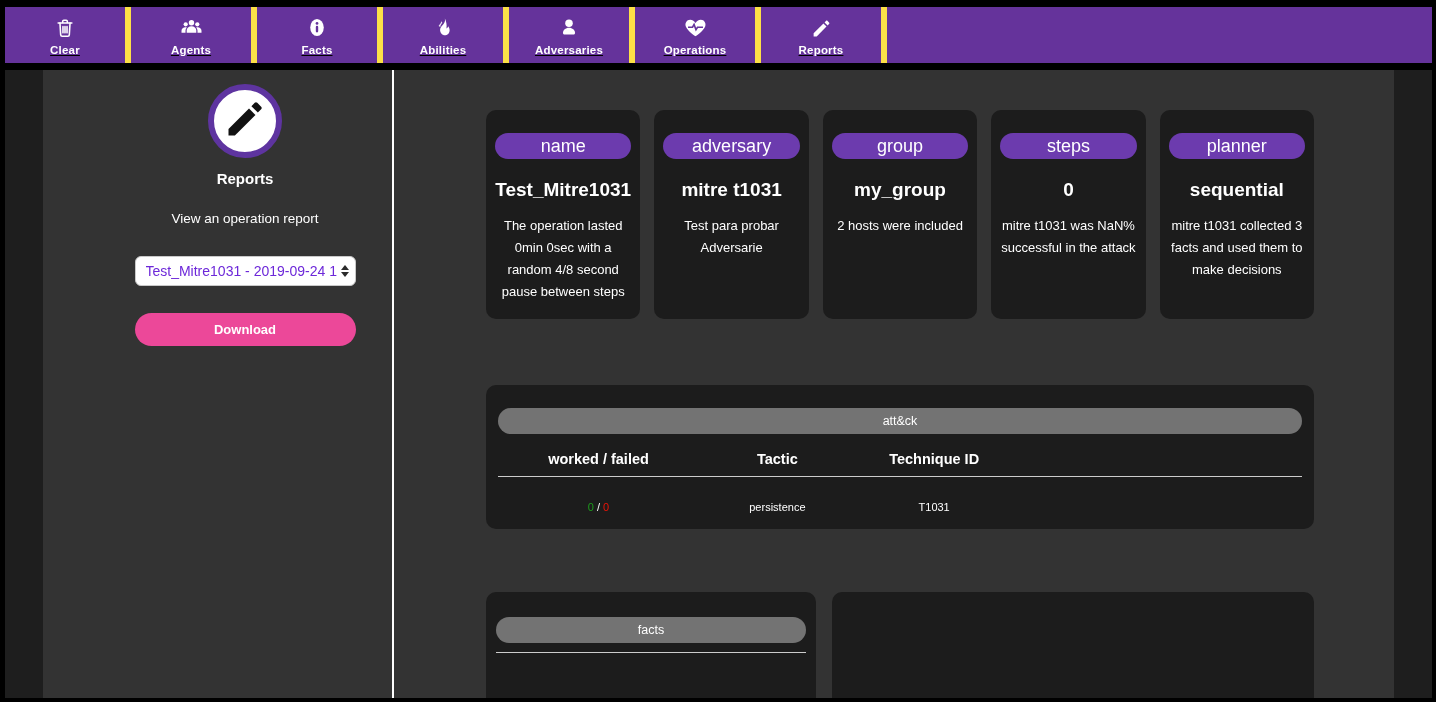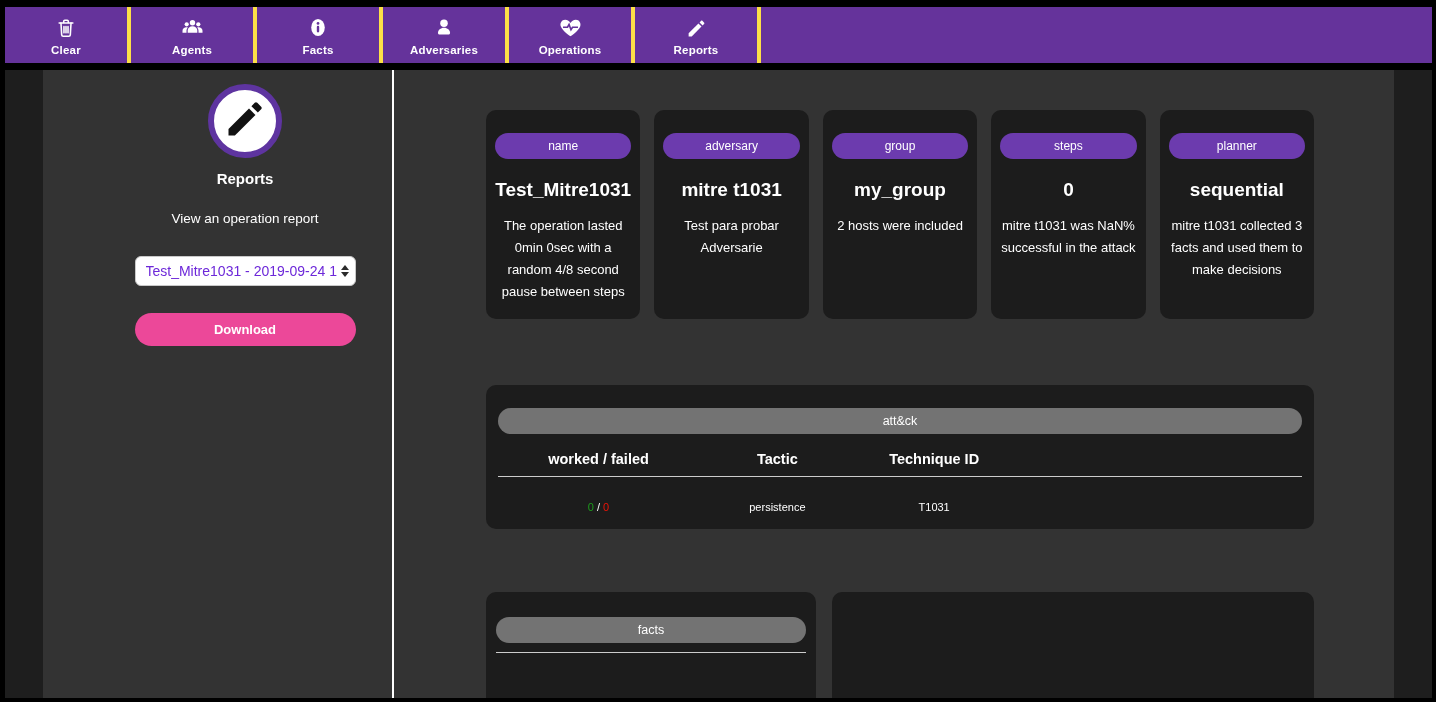--- a/index.html
+++ b/index.html
@@ -2,23 +2,23 @@
 <html><head>
 <meta charset="utf-8">
 <style>
   * { margin:0; padding:0; box-sizing:border-box; }
   html,body { width:1436px; height:702px; background:#000; overflow:hidden;
               font-family:"Liberation Sans", sans-serif; }
 
   
   .navbar { position:absolute; left:5px; top:7px; width:1427px; height:56px;
             background:#65339B; display:flex; }
-  .tab { width:126px; height:100%; border-right:4px solid #fde047;
+  .tab { width:126px; height:100%; border-right:6px solid #fde047;
          display:flex; flex-direction:column; align-items:center;
-         justify-content:center; gap:5px; cursor:pointer; }
+         justify-content:center; gap:5px; cursor:pointer;text-decoration:underline; }
   .tab-icon { height:24px; display:flex; align-items:flex-end; justify-content:center; }
   .tab-label { color:#fff; font-size:11.5px; font-weight:600; letter-spacing:.2px; }
 
   
   .page { position:absolute; left:5px; top:70px; width:1427px; height:628px;
           background:#1E1E1E; overflow:hidden; }
   .container { position:absolute; left:38px; top:0; width:1351px; height:100%;
                background:#333333; display:flex; }
 
   
@@ -44,21 +44,21 @@
                   border-radius:17px; background:#ec4899; color:#fff;
                   font-size:13px; font-weight:bold; cursor:pointer; display:block;
                   font-family:"Liberation Sans", sans-serif; }
 
   
   .main { flex:1; padding:40px 80px 0 92px; }
   .stat-cards { display:flex; gap:14px; }
   .stat-card { flex:1; height:209px; background:#1C1C1C; border-radius:10px;
                padding:23px 9px 0; text-align:center; }
   .badge { height:26px; line-height:26px; border-radius:14px; background:#6C3BAE;
-           color:#fff; font-size:12px; }
+           color:#fff; font-size:18px; }
   .card-heading { margin-top:20px; color:#fff; font-size:19px; font-weight:bold; }
   .card-desc { margin-top:14px; color:#fff; font-size:13px; line-height:22px; }
 
   .attack-card { margin-top:66px; background:#1C1C1C; border-radius:10px;
                  padding:23px 12px 16px; }
   .banner { height:26px; line-height:26px; border-radius:14px; background:#737373;
             color:#fff; font-size:12.5px; text-align:center; }
   .tbl-head { display:flex; margin-top:17px; color:#fff; font-size:14.5px;
               font-weight:bold; }
   .tbl-rule { border-bottom:1px solid #cccccc; margin-top:9px; }
@@ -112,20 +112,29 @@
     <span class="tab-icon">
       <svg viewBox="0 0 24 24" width="22" height="23">
         <ellipse cx="12" cy="12" rx="7.4" ry="9.4" fill="#fff"></ellipse>
         <circle cx="12" cy="7.6" r="1.5" fill="#65339B"></circle>
         <rect x="10.7" y="10.2" width="2.6" height="7.2" rx="1.2" fill="#65339B"></rect>
       </svg>
     </span>
     <span class="tab-label">Facts</span>
   </div>
 
+  <div class="tab">
+    <span class="tab-icon">
+      <svg viewBox="0 0 24 24" width="21" height="23" fill="#fff">
+        <path d="M13.6 1.8c.7 3.7-.9 5.5-2.5 7.2-1.5 1.6-3 3.2-3 5.9 0 3.5 2.7 6 5.4 6 2.9 0 5.5-2.2 5.5-5.8 0-1.7-.6-3.2-1.6-4.6-.3 1.1-.9 2-2 2.5.7-3.5-.3-8.1-1.8-11.2z"></path>
+        <path d="M9.2 4.6c.3 1.8-.6 2.9-1.6 4.1-.4.5-.8 1-1.2 1.6l1.9 1.1c.3-2.4 1.4-3.6 2.4-4.8-.6-.6-1.1-1.3-1.5-2z" opacity=".9"></path>
+      </svg>
+    </span>
+    <span class="tab-label">Abilities</span>
+  </div>
 
   <div class="tab">
     <span class="tab-icon">
       <svg viewBox="0 0 24 24" width="22" height="23" fill="#fff">
         <circle cx="12" cy="7.3" r="4.1"></circle>
         <path d="M12 12.4c-3.7 0-6.6 2.5-6.6 5.6 0 .9.7 1.7 1.7 1.7h9.8c1 0 1.7-.8 1.7-1.7 0-3.1-2.9-5.6-6.6-5.6z"></path>
       </svg>
     </span>
     <span class="tab-label">Adversaries</span>
   </div>

